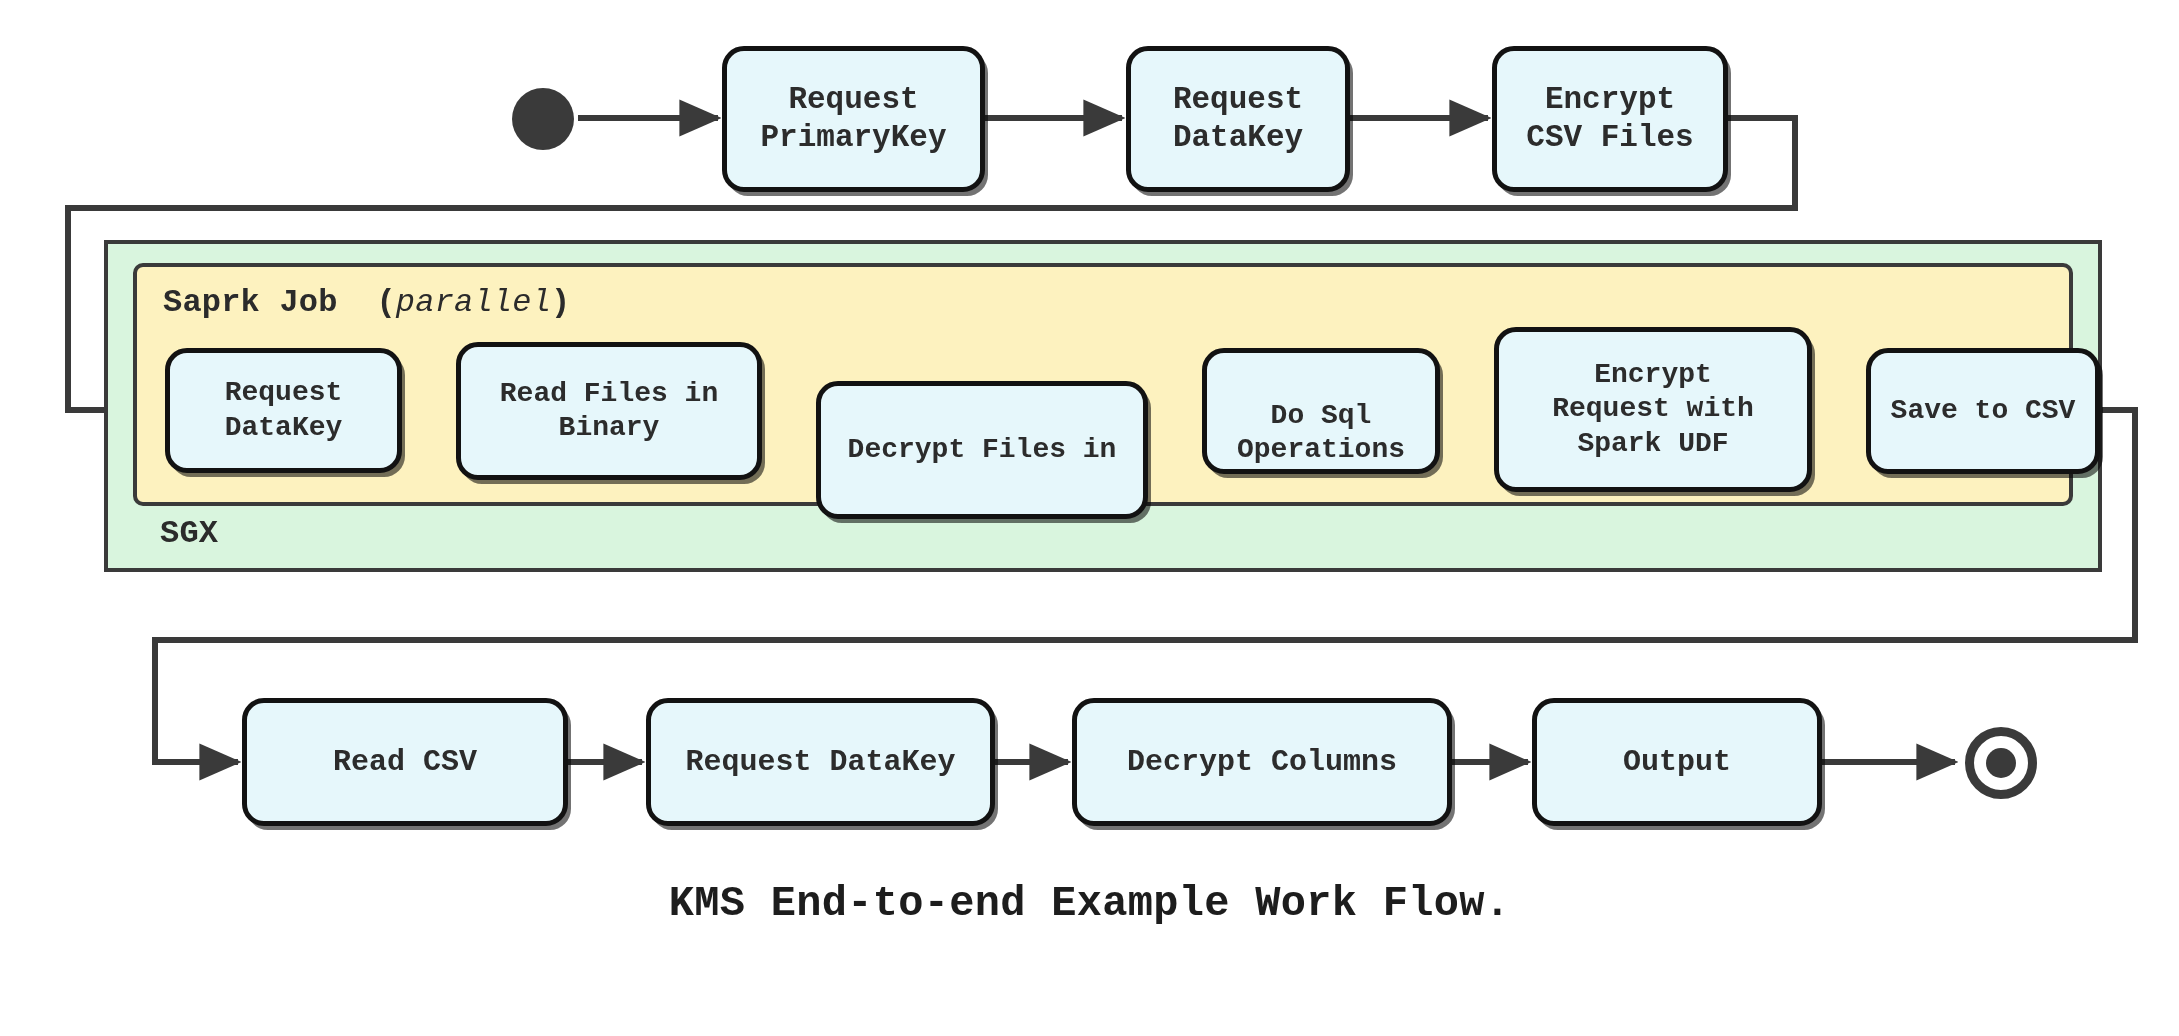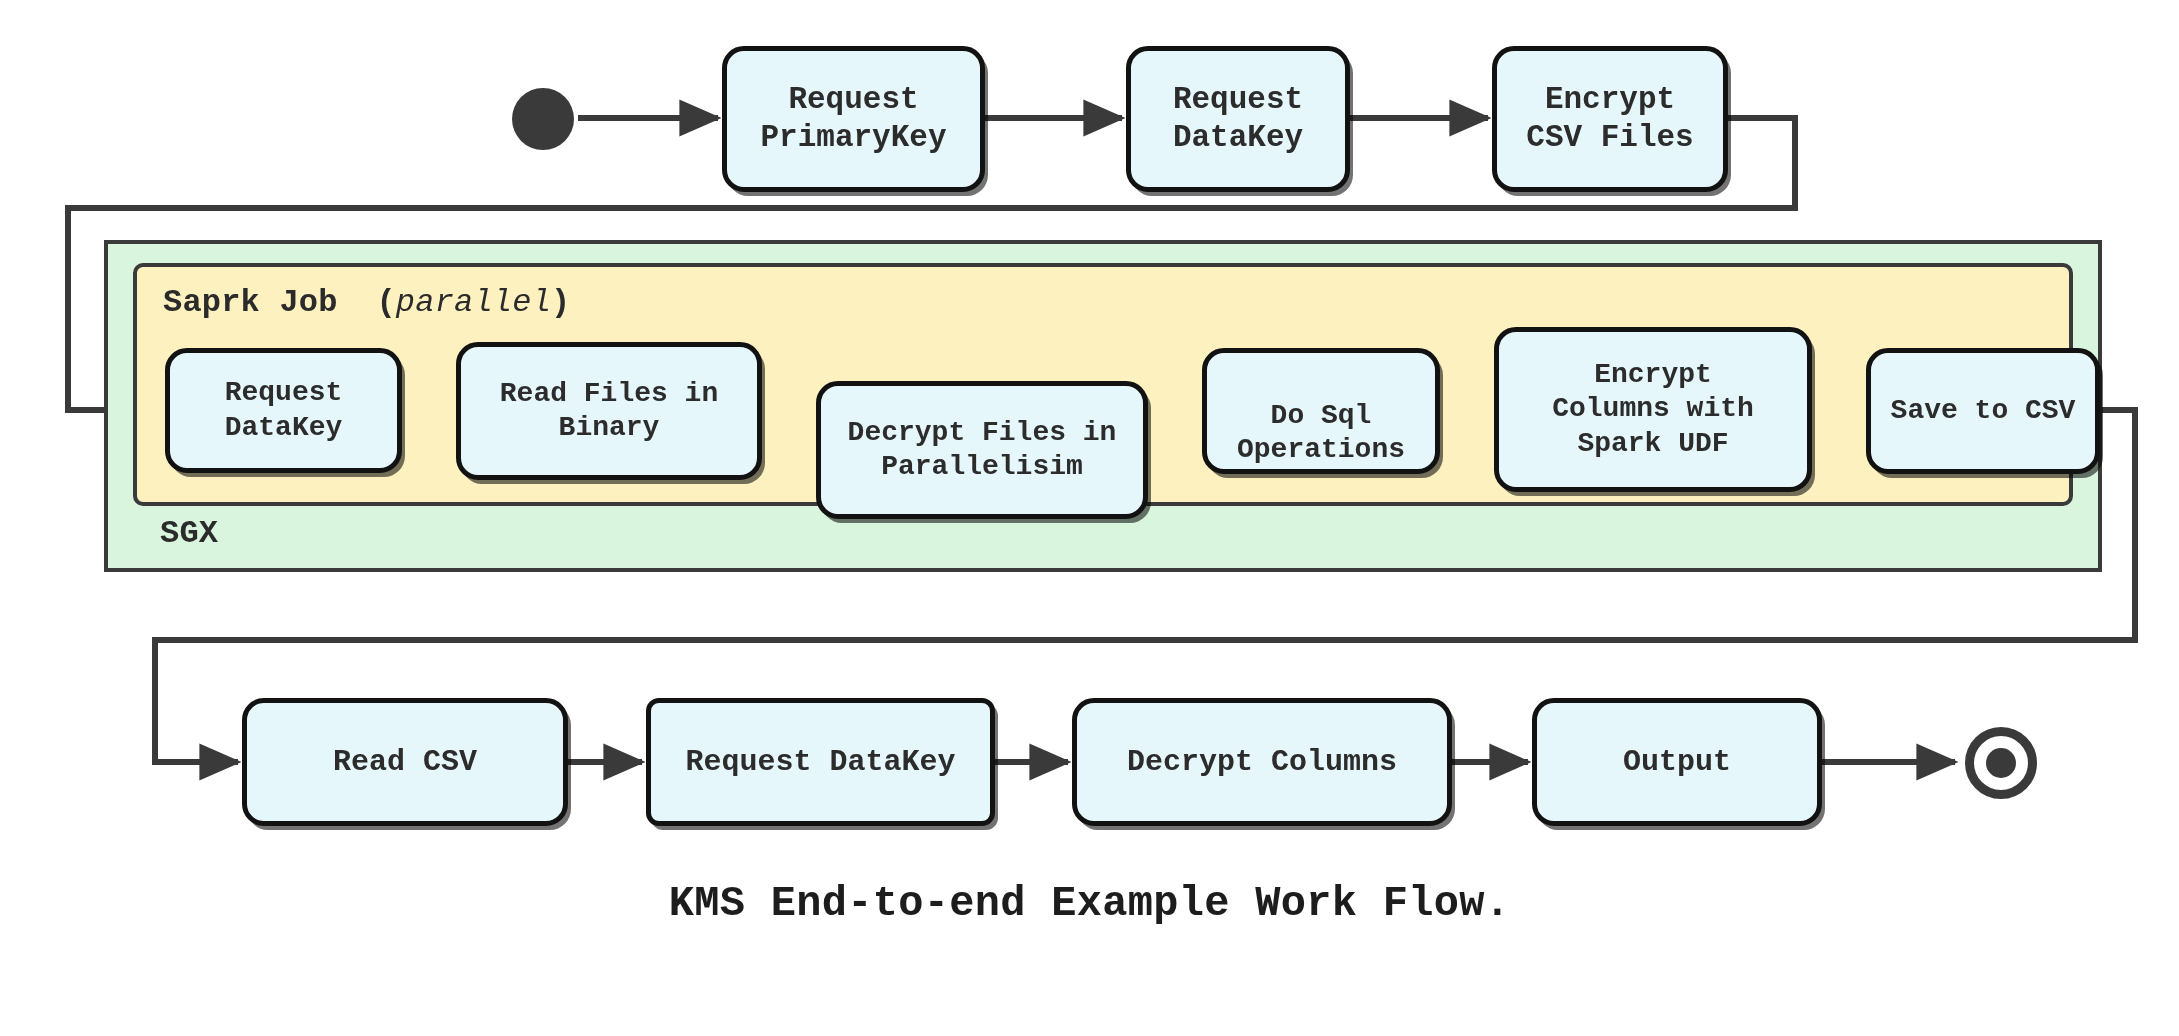--- a/index.html
+++ b/index.html
@@ -178,52 +178,51 @@
   <div class="node" style="left:456px; top:342px; width:306px; height:138px; font-size:28px;">
     <span>
       <span>Read Files in</span>
       <span>Binary</span>
     </span>
   </div>
 
   <div class="node" style="left:816px; top:342px; width:332px; height:138px; font-size:28px;margin-top:39px;">
     <span>
       <span>Decrypt Files in</span>
-      <span>Parallelisim</span>
     </span>
   </div>
 
   <div class="node" style="left:1202px; top:348px; width:238px; height:126px; font-size:28px;align-items:flex-end;">
     <span>
       <span>Do Sql</span>
       <span>Operations</span>
     </span>
   </div>
 
   <div class="node" style="left:1494px; top:327px; width:318px; height:165px; font-size:28px;">
     <span>
       <span>Encrypt</span>
-      <span>Columns with</span>
+      <span>Request with</span>
       <span>Spark UDF</span>
     </span>
   </div>
 
   <div class="node" style="left:1866px; top:348px; width:234px; height:126px; font-size:28px;">
     <span>
       <span>Save to CSV</span>
     </span>
   </div>
 
   <div class="node" style="left:242px; top:698px; width:326px; height:128px; font-size:30px;">
     <span>
       <span>Read CSV</span>
     </span>
   </div>
 
-  <div class="node" style="left:646px; top:698px; width:349px; height:128px; font-size:30px;border-radius:13px;">
+  <div class="node" style="left:646px; top:698px; width:349px; height:128px; font-size:30px;">
     <span>
       <span>Request DataKey</span>
     </span>
   </div>
 
   <div class="node" style="left:1072px; top:698px; width:380px; height:128px; font-size:30px;">
     <span>
       <span>Decrypt Columns</span>
     </span>
   </div>

